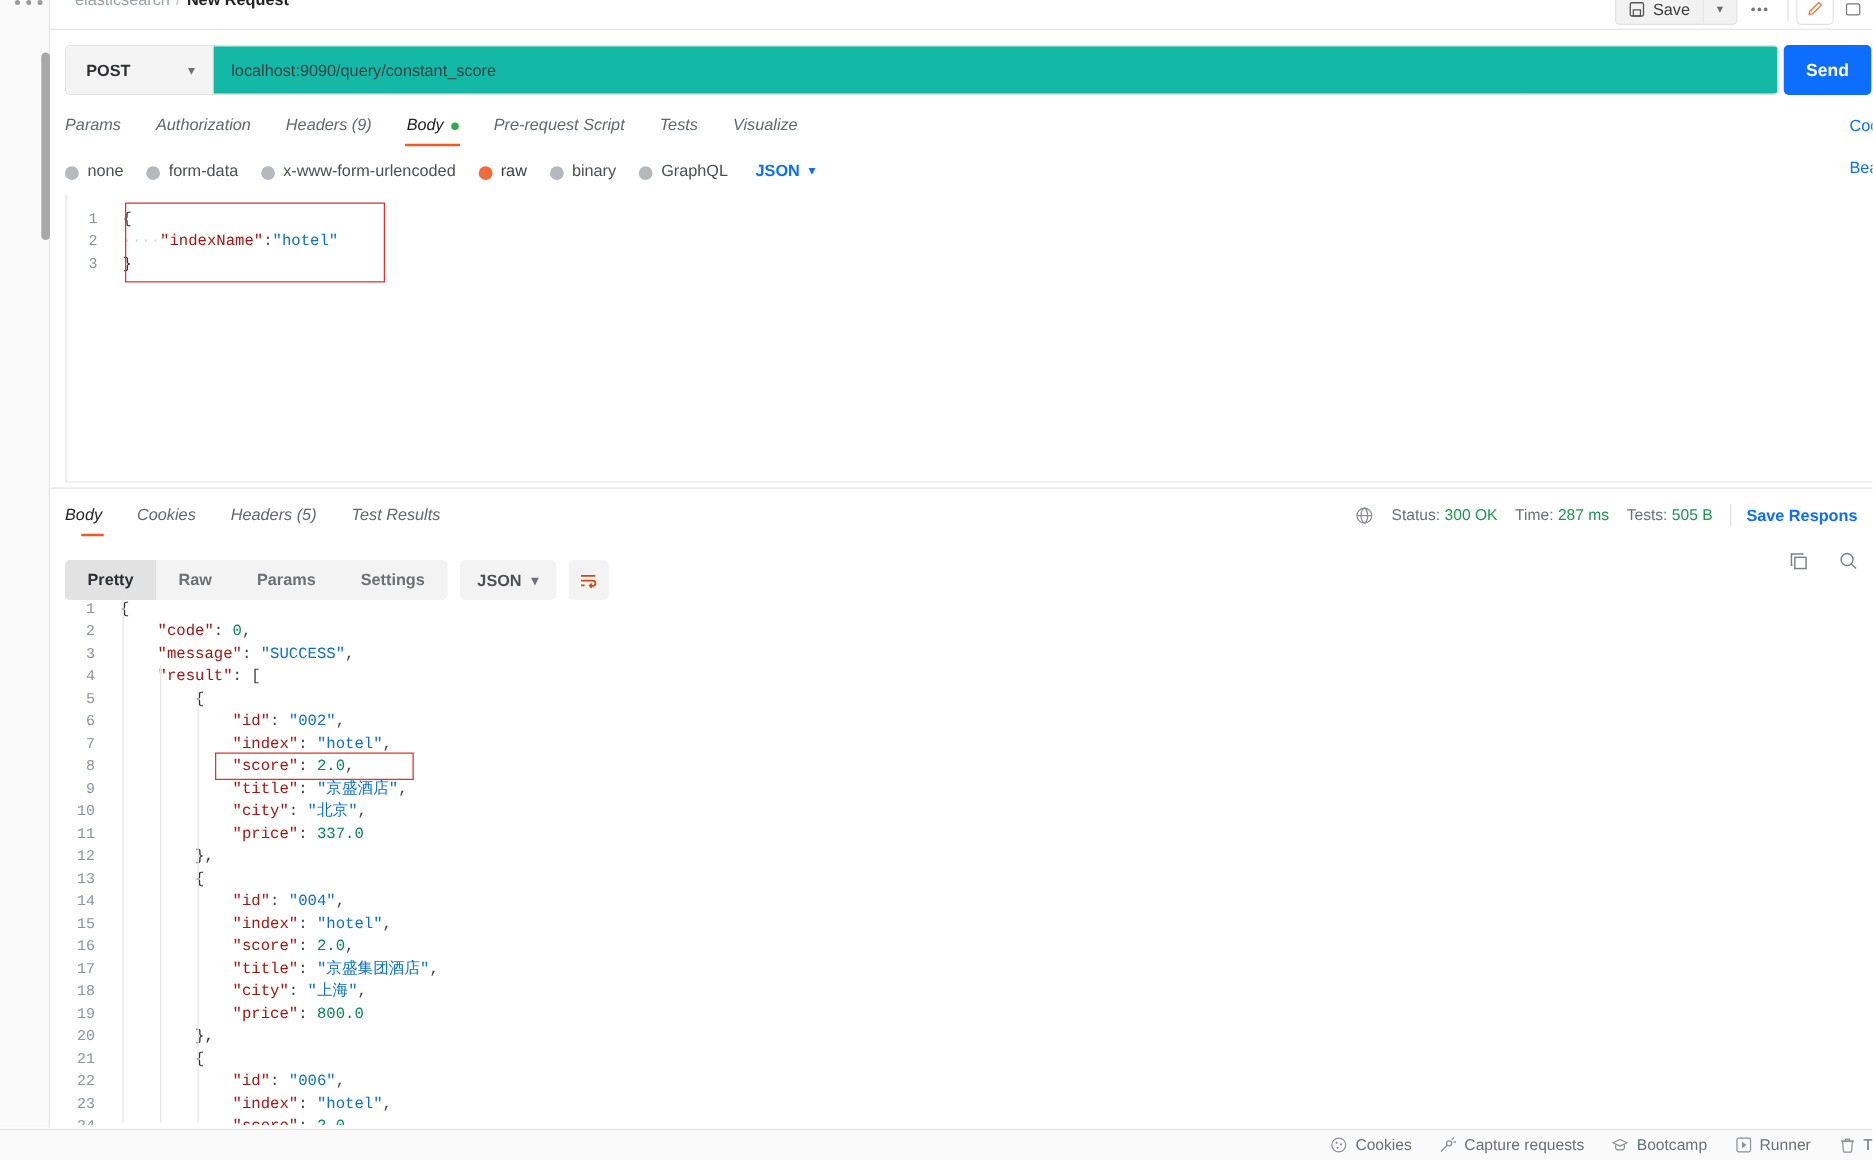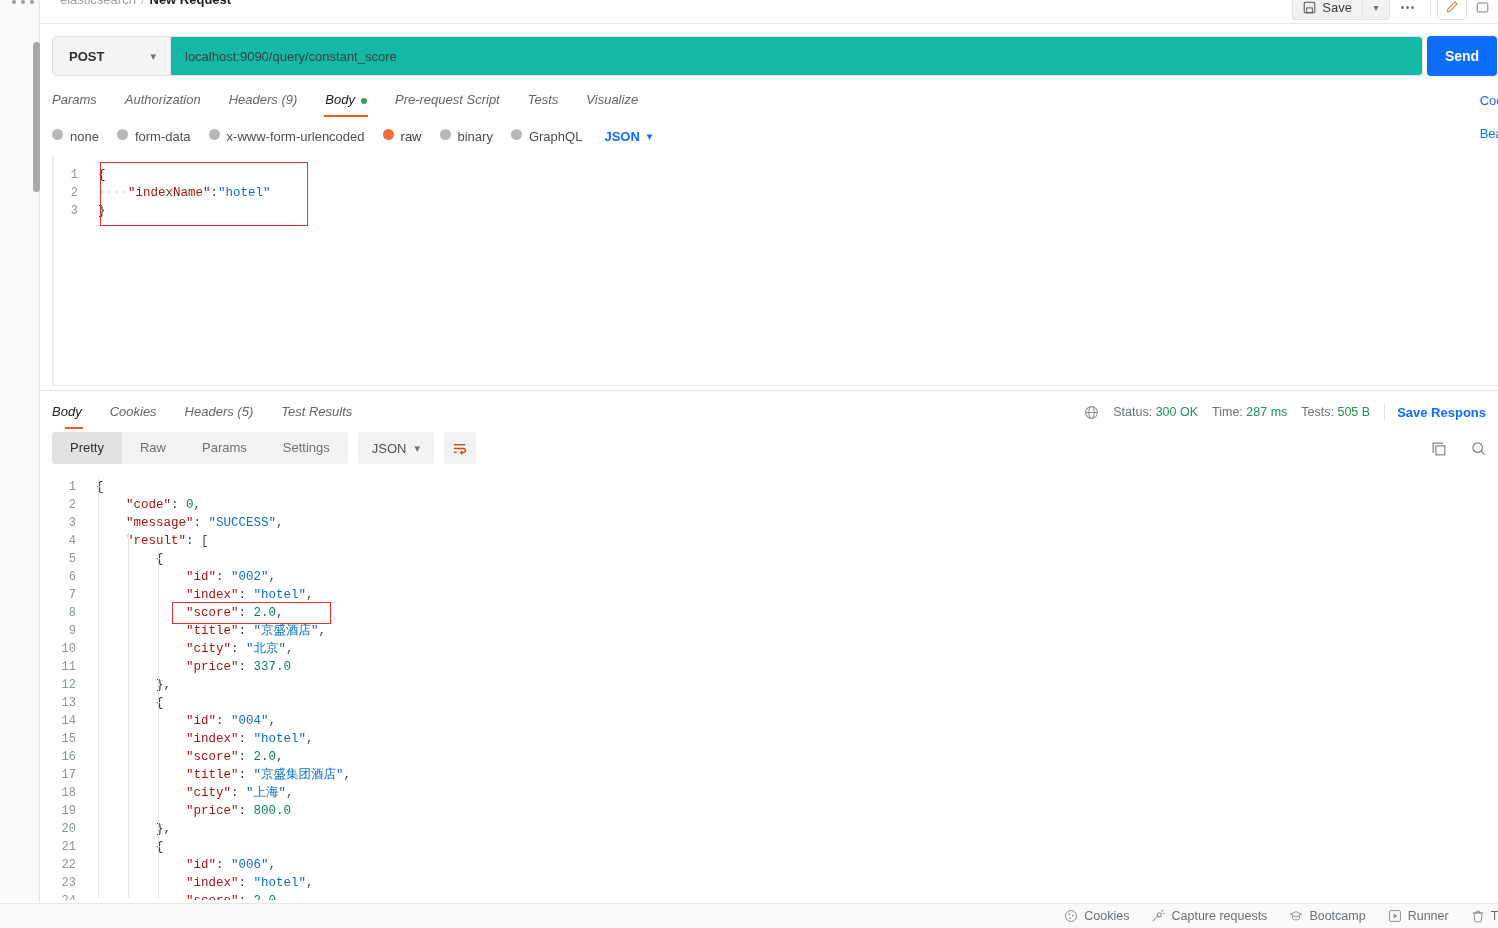--- a/index.html
+++ b/index.html
@@ -108,21 +108,21 @@
   }
   .cookies-link {
     position:absolute; right:-12px; top:0; color:#0d6efd; font-size:13px; line-height:26px;
   }
 
   
   .btype-row {
     position:absolute; left:0; top:124px; width:1458px; height:24px;
     display:flex; align-items:center; padding-left:12px;
   }
-  .radio { display:flex; align-items:flex-start; gap:7px; margin-right:18px; font-size:13px; color:#4a4e52; cursor:pointer; }
+  .radio { display:flex; align-items:flex-end; gap:7px; margin-right:18px; font-size:13px; color:#4a4e52; cursor:pointer; }
   .radio .dot { width:11px; height:11px; border-radius:50%; background:#b5b9bd; display:block; }
   .radio.sel .dot { background:#f26b3a; }
   .radio.sel { color:#3a3d40; }
   .json-sel {
     display:flex; align-items:center; gap:7px; color:#0d6efd; font-size:13px; font-weight:bold;
     margin-left:4px; cursor:pointer;
   }
   .json-sel .cv { font-size:11px; font-weight:normal; }
   .beautify-link {
     position:absolute; right:-12px; top:2px; color:#0d6efd; font-size:13px;
@@ -168,21 +168,21 @@
   }
   .resp-meta {
     position:absolute; right:12px; top:403px; display:flex; align-items:center; gap:0; font-size:12.5px;
   }
   .meta-item { color:#6b7075; margin-right:14px; white-space:nowrap; }
   .meta-item b { font-weight:normal; color:#1f9254; }
   .meta-div { width:1px; height:18px; background:#e2e2e2; margin-right:12px; }
   .save-resp { color:#0d6efd; font-weight:bold; font-size:13px; white-space:nowrap; }
 
   
-  .resp-toolbar { position:absolute; left:12px; top:432px; height:32px; display:flex; align-items:flex-end; }
+  .resp-toolbar { position:absolute; left:12px; top:448px; height:32px; display:flex; align-items:flex-end;font-weight:bold; }
   .seg {
     display:flex; background:#f3f3f3; border-radius:4px; height:32px; overflow:hidden;
   }
   .seg div {
     padding:0 18px; height:32px; line-height:32px; font-size:13px; color:#6b7075; cursor:pointer;
   }
   .seg div.on { background:#e2e2e2; color:#2b2f33; }
   .seg-json {
     margin-left:10px; height:32px; display:flex; align-items:center; gap:8px;
     background:#f3f3f3; border-radius:4px; padding:0 14px; font-size:13px; color:#4c5055; cursor:pointer;

